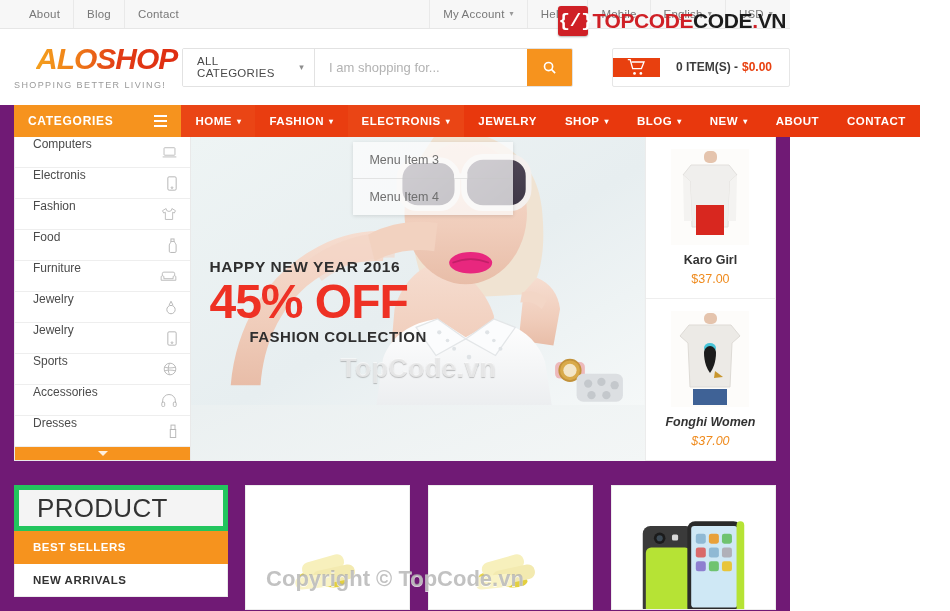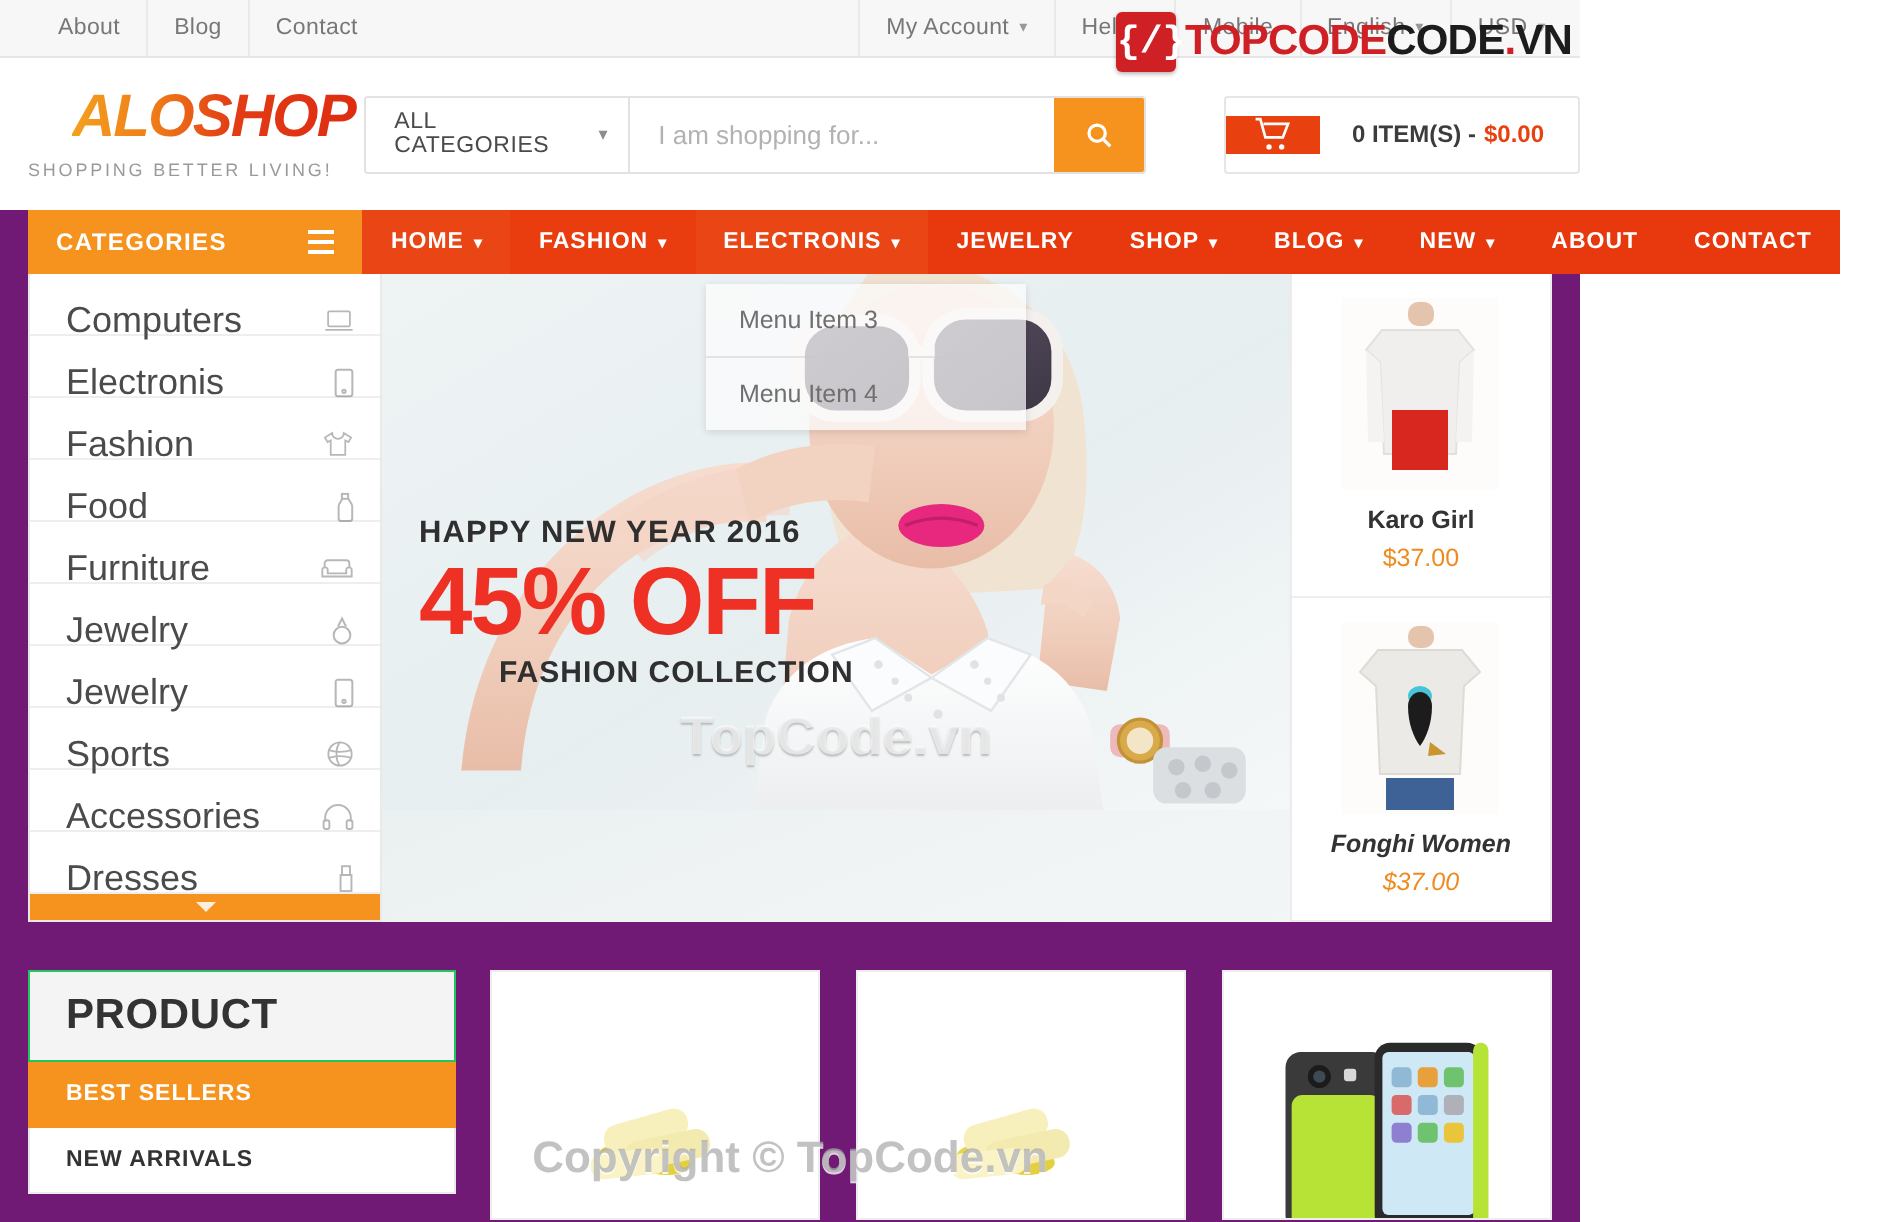--- a/index.html
+++ b/index.html
@@ -115,22 +115,22 @@
   .nav-item.hl2 { background: #e93d10; }
   .nav-caret { margin-left: 5px; font-size: 8px; }
 
   
   .content { display: flex; height: 324px; }
   .sidebar {
     width: 214px; margin-left: 14px; border: 1px solid #e9e9e9; border-top: none;
     background: #fff; display: flex; flex-direction: column;
   }
   .side-item {
-    height: 31px; display: flex; align-items: center; justify-content: space-between;
-    padding: 16px 13px 0 18px; font-size: 18px; color: #4b4b4b;
+    height: 31px; display: flex; justify-content: space-between;
+    padding: 0 13px 0 18px; font-size: 12px; color: #4b4b4b;
     border-bottom: 1px solid #eeeeee; cursor: pointer;
   }
   .side-item:last-of-type { border-bottom: none; }
   .side-icon { opacity: .42; display: flex; align-items: center; }
   .side-more {
     height: 13px; background: #f6931e; display: flex; align-items: center;
     justify-content: center; cursor: pointer;
   }
   .side-more .arw {
     width: 0; height: 0; border-left: 5px solid transparent;
@@ -174,23 +174,23 @@
   }
   .rp-card:last-child { border-bottom: none; font-style: italic; }
   .rp-img { width: 78px; height: 96px; position: relative; }
   .rp-name { font-size: 12.5px; font-weight: bold; color: #333; margin-top: 8px; }
   .rp-price { font-size: 12.5px; color: #ef8b1e; margin-top: 5px; }
 
   
   .bottom { display: flex; margin-top: 24px; height: 125px; }
   .bl { width: 214px; margin-left: 14px; }
   .bl-title {
-    height: 46px; background: #f4f4f4; border: 1px solid #22c55e;
+    height: 46px; background: #f4f4f4; border: 5px solid #22c55e;
     display: flex; align-items: center; padding-left: 18px;
-    font-size: 21px; font-weight: bold; color: #333; letter-spacing: .3px;
+    font-size: 26px; font-weight: normal; color: #333; letter-spacing: .3px;
   }
   .bl-tab {
     height: 33px; display: flex; align-items: center; padding-left: 18px;
     font-size: 11.5px; font-weight: bold; letter-spacing: .5px;
     border-left: 1px solid #e8e8e8; border-right: 1px solid #e8e8e8;
     border-bottom: 1px solid #ececec; cursor: pointer;
   }
   .bl-tab.active { background: #f6931e; color: #fff; border-color: #f6931e; }
   .bl-tab.idle { background: #fff; color: #333; }
 

